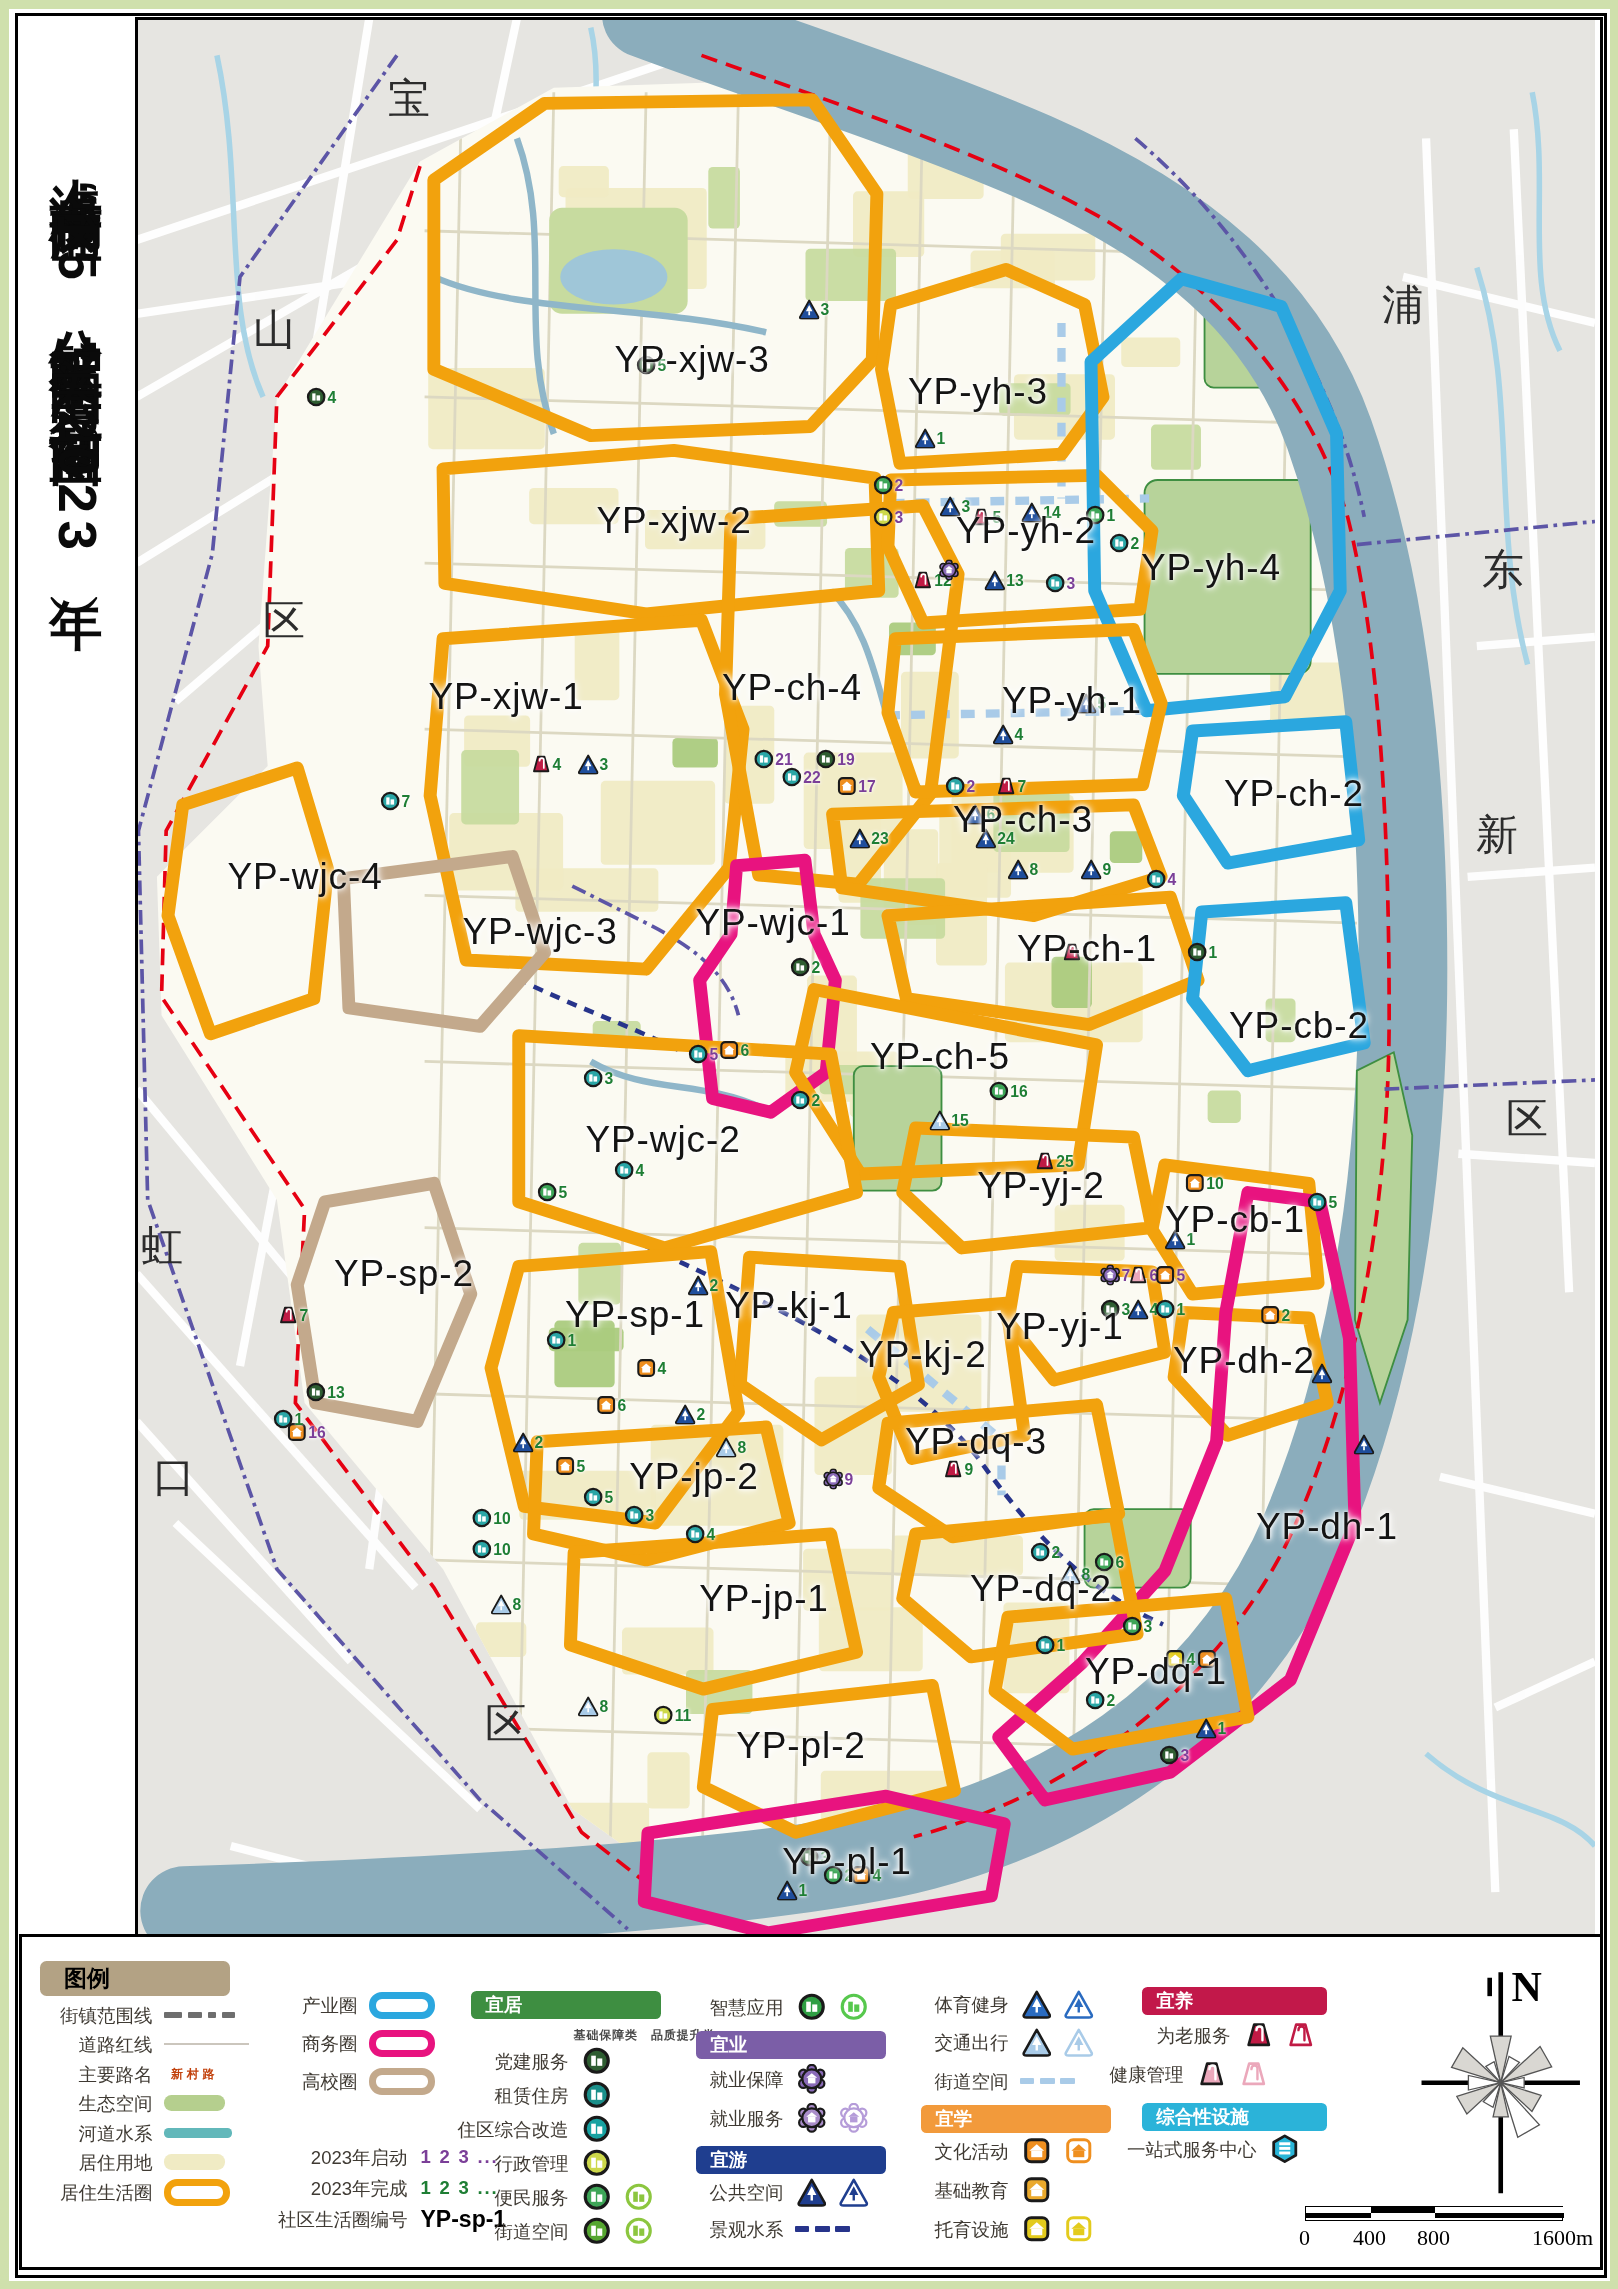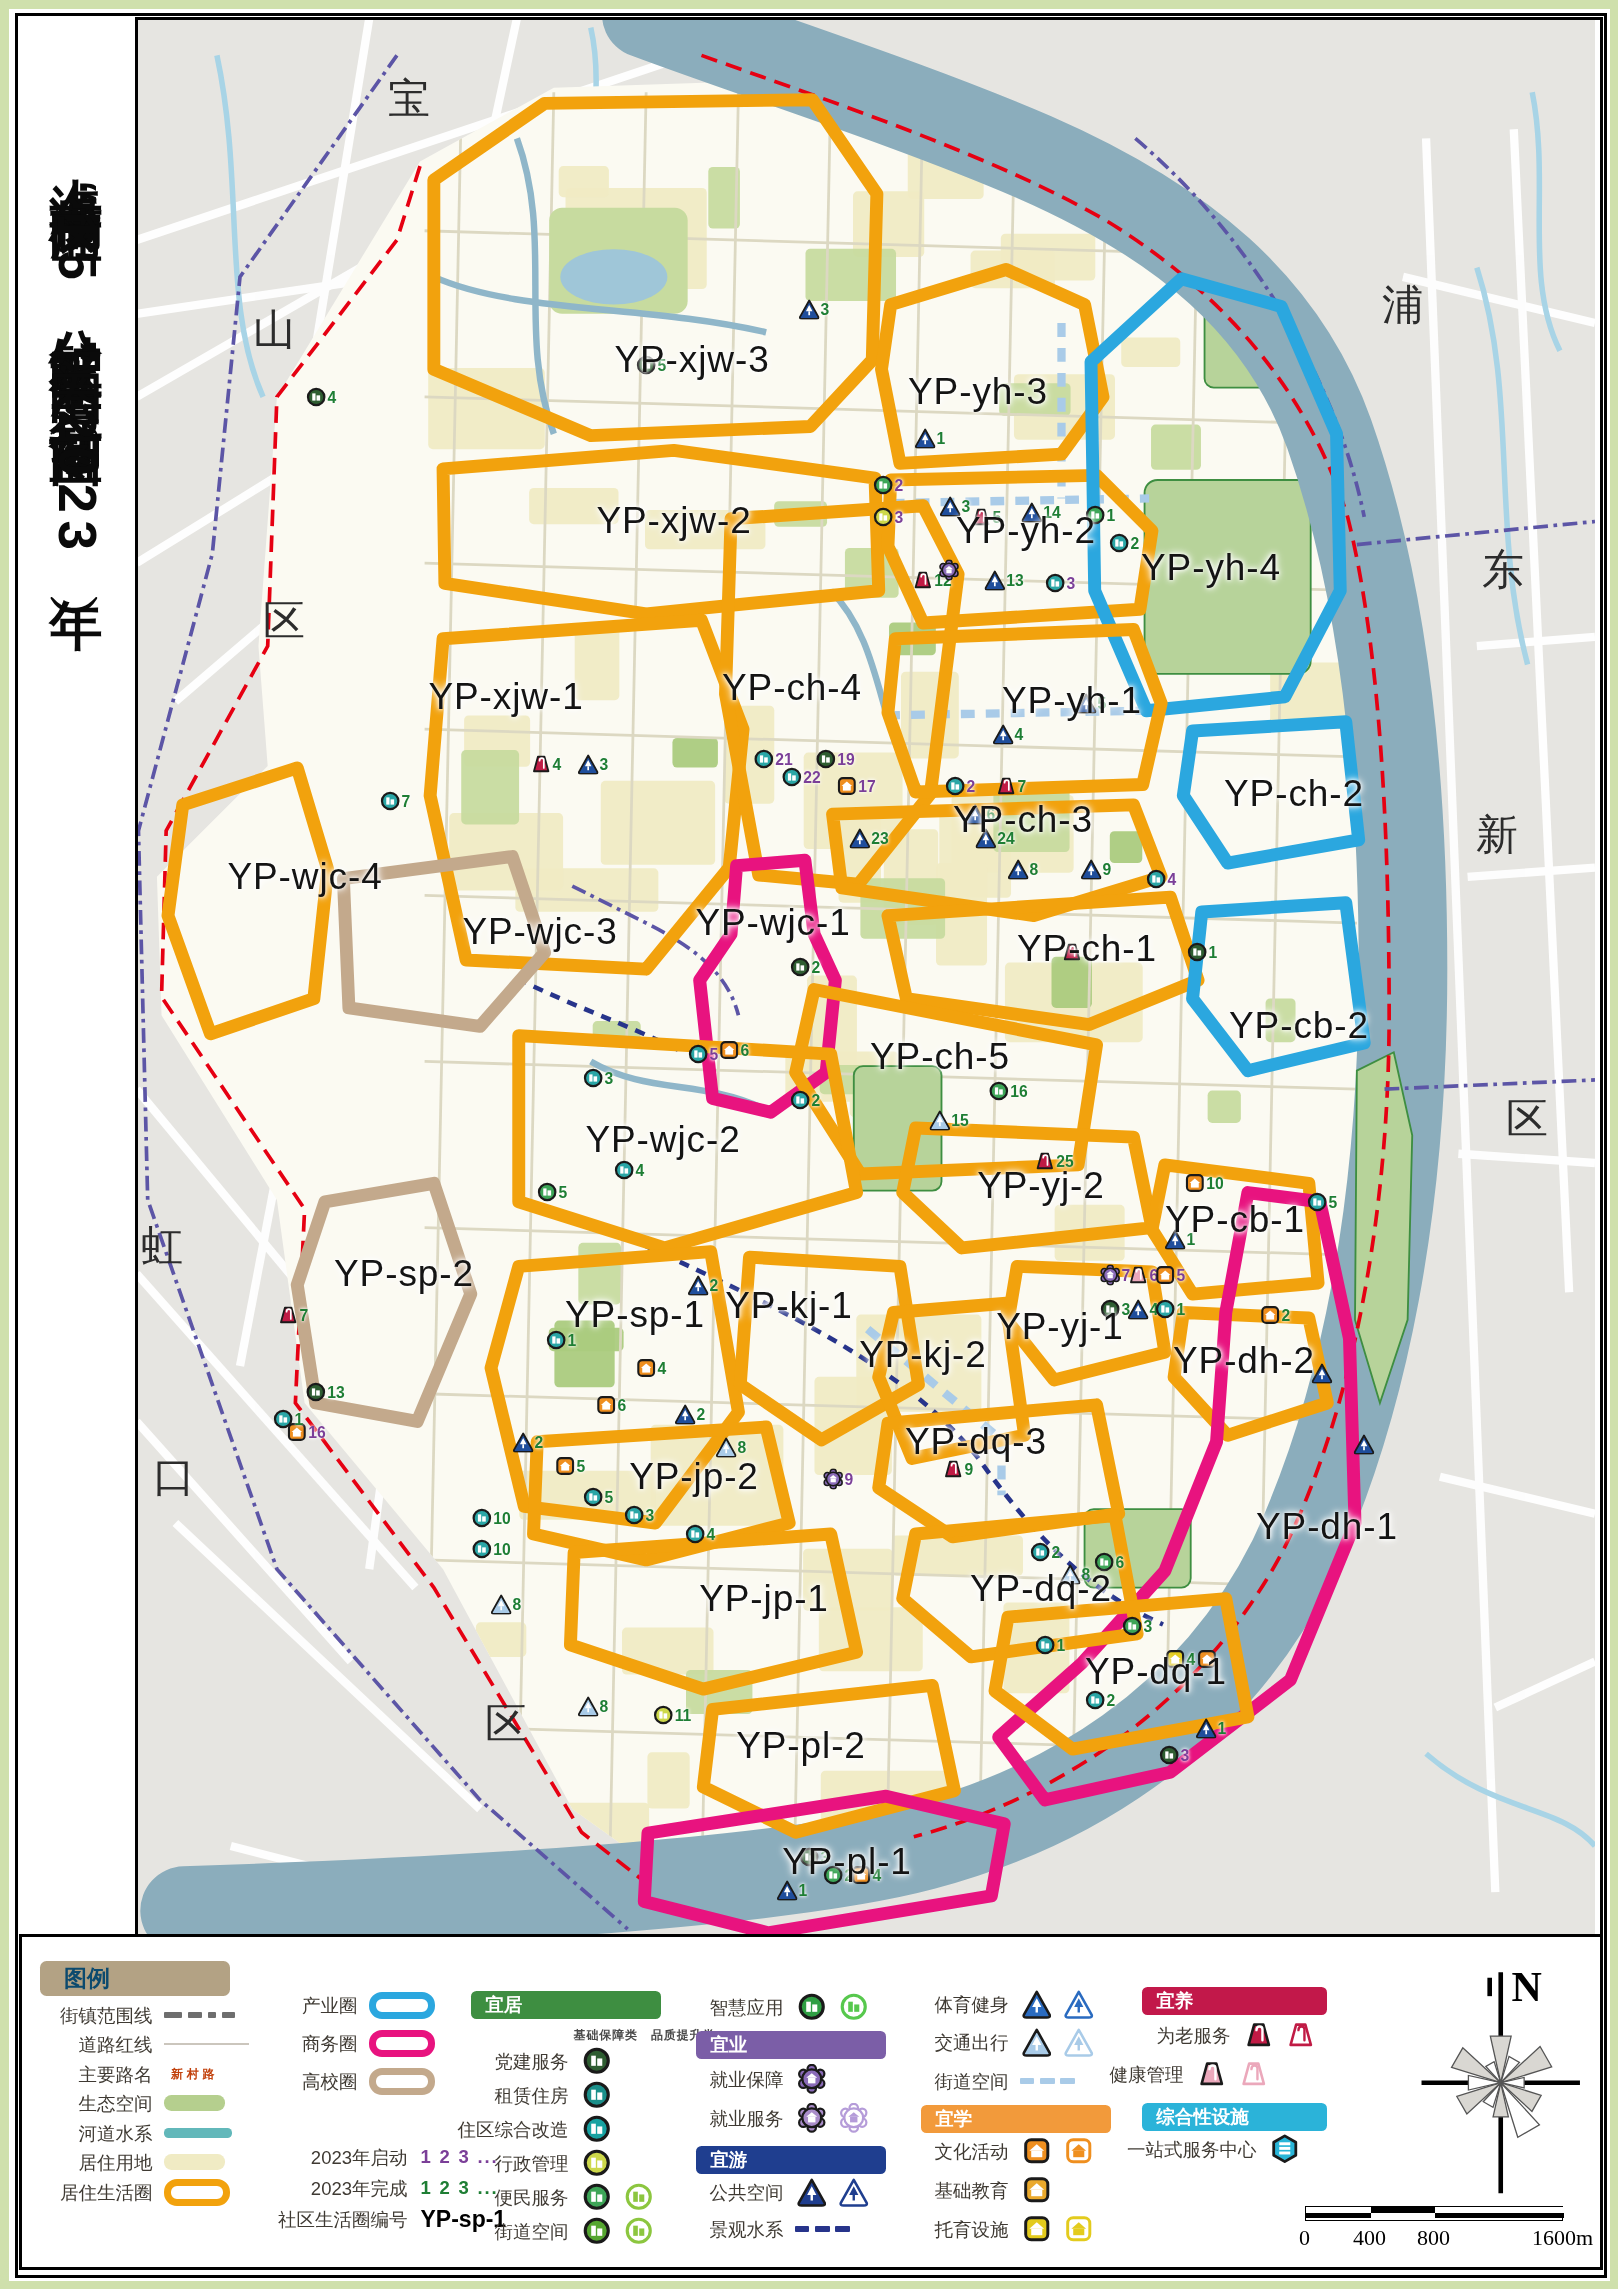--- a/index.html
+++ b/index.html
@@ -23,21 +23,21 @@
   .district-char{position:absolute;transform:translate(-50%,-50%);font-family:"Liberation Serif",serif;
                  font-size:42px;color:#2c2c2c;z-index:14;}
   .map-ico{position:absolute;transform:translate(-50%,-50%);z-index:18;display:flex;align-items:center;gap:0.9px;}
   .map-ico svg{display:block;}
   .map-ico .num{font-size:15.7px;font-weight:bold;line-height:1;text-shadow:0 0 2.8px #fff,0 0 4.6px #fff;}
   .num-g{color:#1e7e34}.num-p{color:#7b3f98}
   
   .legend{position:absolute;left:18.5px;top:1934px;width:1578px;height:330px;background:#fff;
           border:3.7px solid #000;z-index:45;}
   .lg-header{position:absolute;left:18.5px;top:24px;width:190px;height:35px;background:#b3a284;border-radius:6.5px;
-             color:#0c4a6e;font-weight:bold;font-size:23px;line-height:35px;padding-left:24px;box-sizing:border-box;}
+             color:#000000;font-weight:bold;font-size:23px;line-height:35px;padding-left:24px;box-sizing:border-box;}
   .lg-row{position:absolute;display:flex;align-items:center;height:26px;}
   .lg-label{font-size:18.5px;color:#3f3a33;text-align:right;flex:0 0 auto;}
   .lg-badge{position:absolute;height:28px;border-radius:5.5px;color:#fff;font-weight:bold;font-size:18.5px;
             line-height:28px;padding-left:14.8px;box-sizing:border-box;}
   .lg-sub{position:absolute;font-size:12px;font-weight:bold;color:#4a4a4a;letter-spacing:0.9px;white-space:nowrap;}
   .swatch{margin-left:11px;display:flex;align-items:center;gap:5.5px;}
   .dash-seg{height:6.5px;background:#6e6e6e;border-radius:0.9px;}
   .sw-line{width:85px;height:1.8px;background:#cbc6bd;margin-left:11px;}
   .sw-roadname{margin-left:18.5px;font-size:12px;font-weight:bold;color:#c2410c;letter-spacing:3.7px;}
   .sw-rect{width:61px;height:15.7px;border-radius:7.4px;margin-left:11px;}

